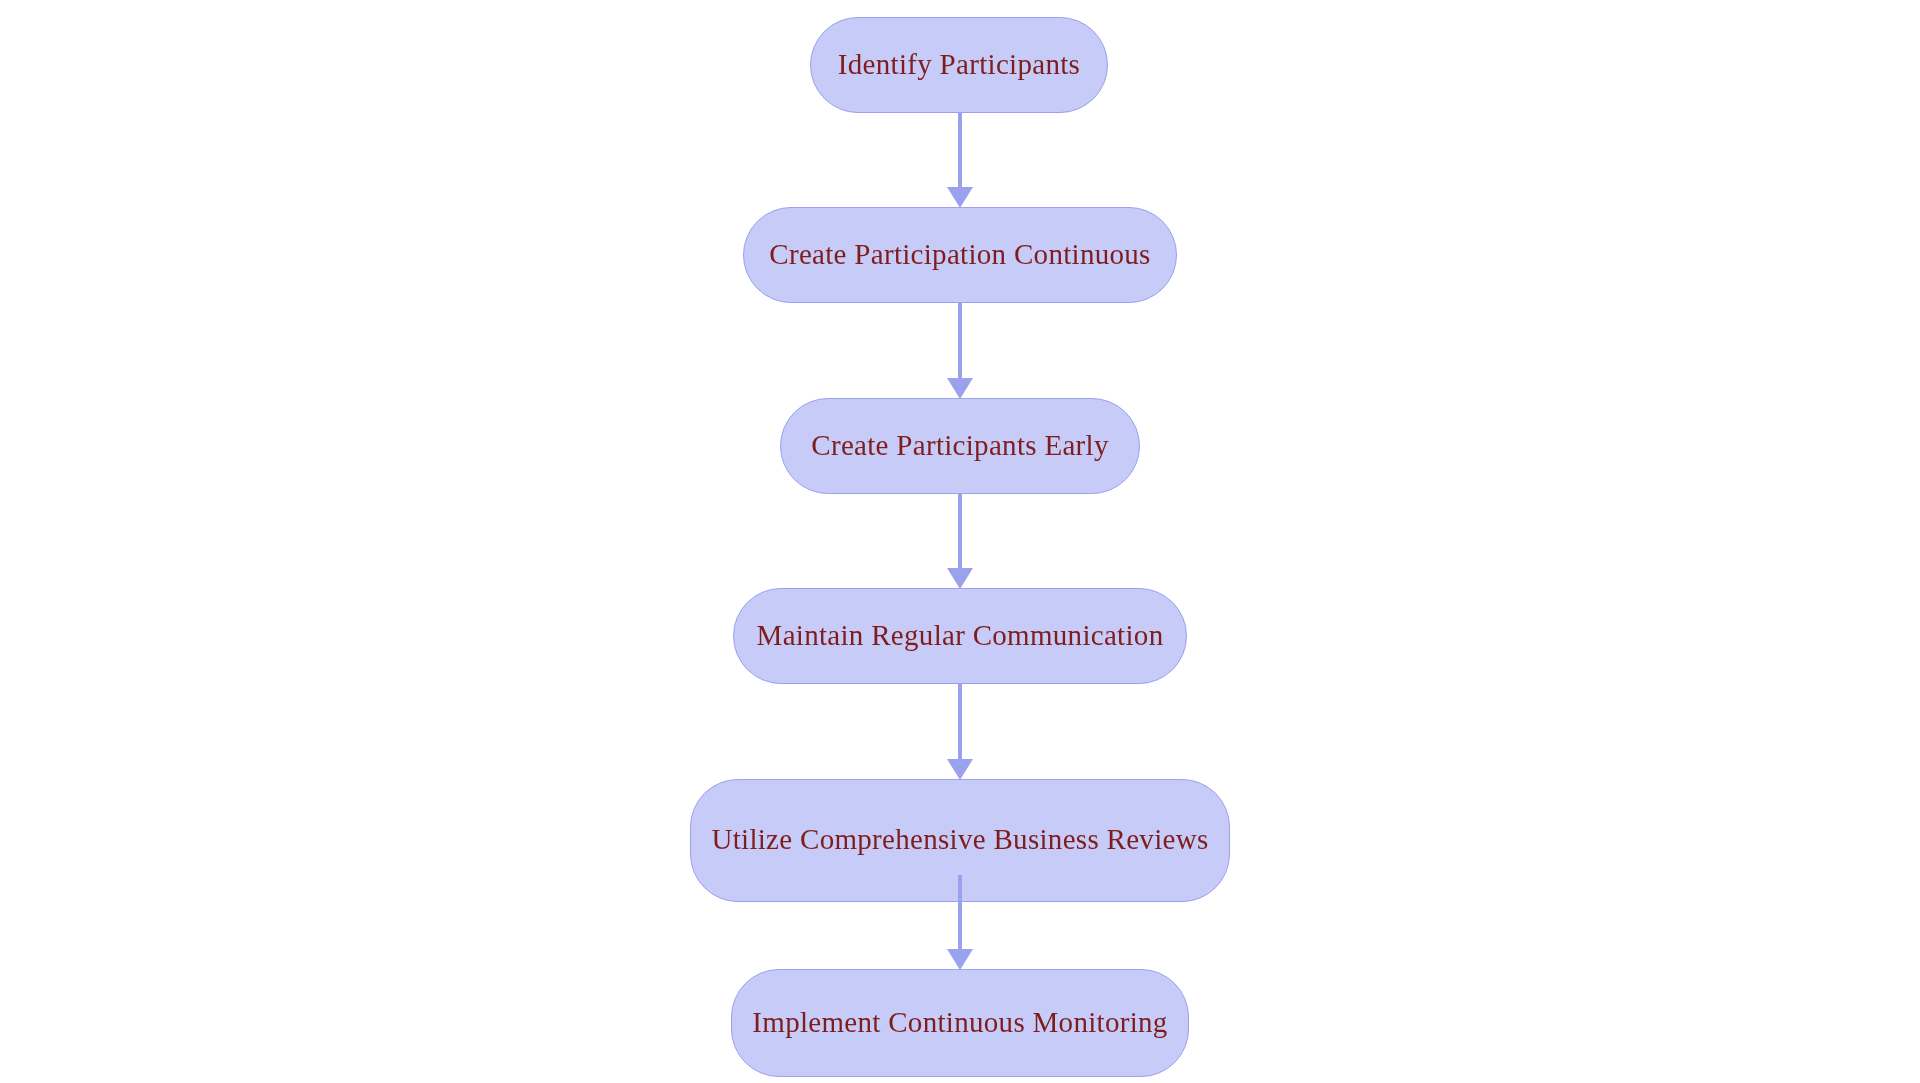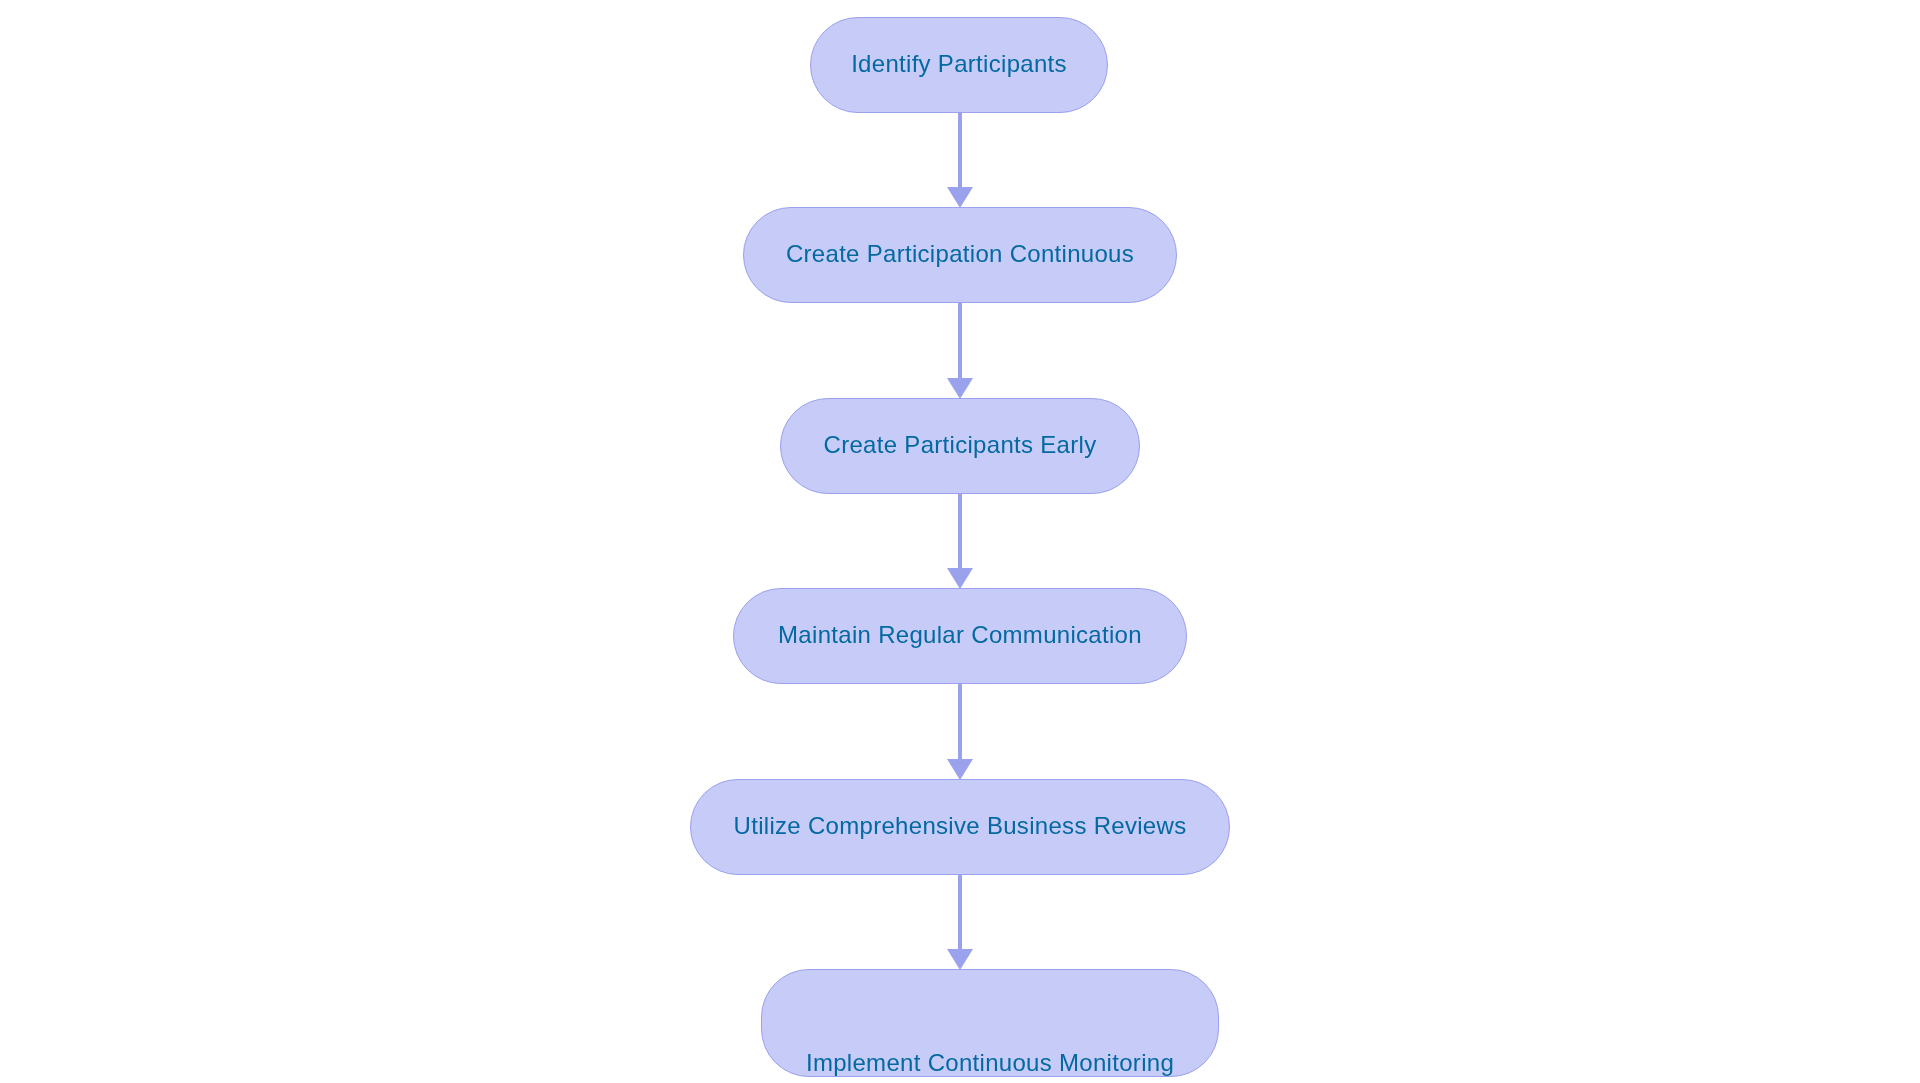--- a/index.html
+++ b/index.html
@@ -20,32 +20,33 @@
     box-sizing: border-box;
     background: #c7cbf8;
     border: 1.5px solid #9aa1ee;
     border-radius: 48px;
     display: flex;
     align-items: center;
     justify-content: center;
     white-space: nowrap;
   }
   .node-label {
-    color: #0369a1;
-    font-size: 24px;
+    color: #7f1d1d;
+    font-size: 29px;
     letter-spacing: 0.3px;
     line-height: 1;
     transform: translateY(-1px);
+    font-family: Liberation Serif, serif;
   }
   #node-1 { left: 810px; top: 17px;  width: 298px; height: 96px; }
   #node-2 { left: 743px; top: 207px; width: 434px; height: 96px; }
   #node-3 { left: 780px; top: 398px; width: 360px; height: 96px; }
   #node-4 { left: 733px; top: 588px; width: 454px; height: 96px; align-items: center; }
-  #node-5 { left: 690px; top: 779px; width: 540px; height: 96px; }
-  #node-6 { left: 761px; top: 969px; width: 458px; height: 108px; align-items: flex-end; }
+  #node-5 { left: 690px; top: 779px; width: 540px; height: 123px; }
+  #node-6 { left: 731px; top: 969px; width: 458px; height: 108px; }
 
   .arrow {
     position: absolute;
     width: 26px;
   }
   #arrow-1 { left: 947px; top: 113px; height: 95px; }
   #arrow-2 { left: 947px; top: 303px; height: 96px; }
   #arrow-3 { left: 947px; top: 494px; height: 95px; }
   #arrow-4 { left: 947px; top: 684px; height: 96px; }
   #arrow-5 { left: 947px; top: 875px; height: 95px; }

